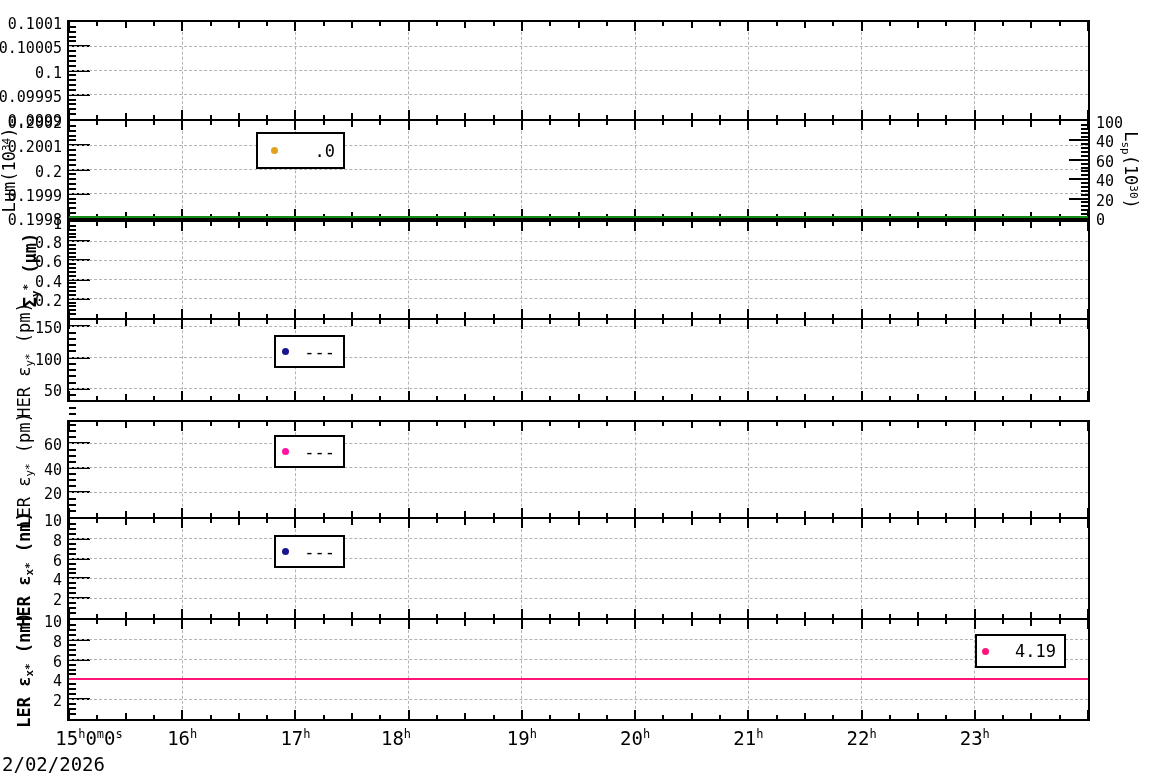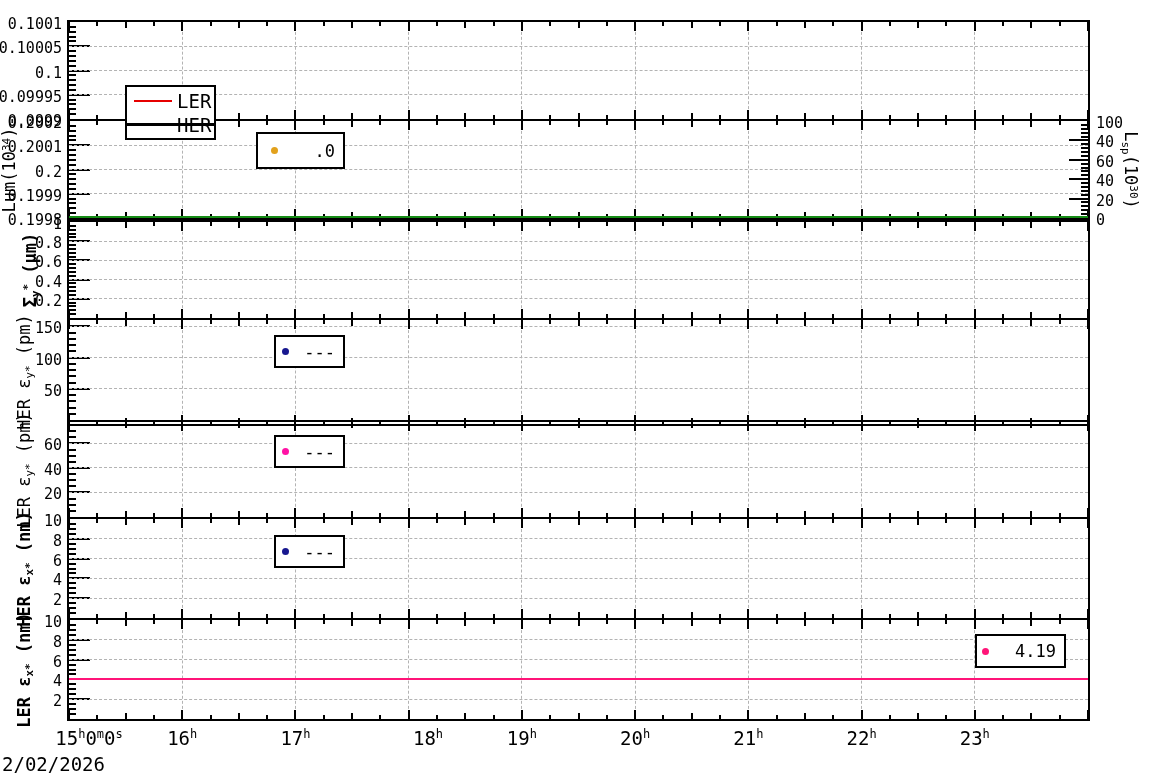--- a/index.html
+++ b/index.html
@@ -413,21 +413,21 @@
         <div class="xtick xhb" style="left: 1018px;"></div>
         <div class="xtick xht" style="left: 1018px;"></div>
       </div>
       <div class="ylab" style="top: -7px;">1</div>
       <div class="ylab" style="top: 12.2px;">0.8</div>
       <div class="ylab" style="top: 31.4px;">0.6</div>
       <div class="ylab" style="top: 50.6px;">0.4</div>
       <div class="ylab" style="top: 69.8px;">0.2</div>
       <div class="yaxis-label bold" style="left: -38px;">Σ<span class="sub">y</span><span class="sup">*</span> (μm)</div>
     </div>
-    <div class="panel" style="left: 67px; top: 318px; width: 1023px; height: 108px;">
+    <div class="panel" style="left: 67px; top: 318px; width: 1023px; height: 84px;">
       <div class="inner">
         <div class="vgrid" style="left: 112.722px;"></div>
         <div class="vgrid" style="left: 225.944px;"></div>
         <div class="vgrid" style="left: 339.167px;"></div>
         <div class="vgrid" style="left: 452.389px;"></div>
         <div class="vgrid" style="left: 565.611px;"></div>
         <div class="vgrid" style="left: 678.833px;"></div>
         <div class="vgrid" style="left: 792.056px;"></div>
         <div class="vgrid" style="left: 905.278px;"></div>
         <div class="ymin" style="top: 92.75px;"></div>
@@ -860,31 +860,20 @@
         <div class="xtick xht" style="left: 1018px;"></div>
         <div class="hline" style="top: 57.519px; background: rgb(255, 20, 120);"></div>
       </div>
       <div class="ylab" style="top: -7px;">10</div>
       <div class="ylab" style="top: 12.8px;">8</div>
       <div class="ylab" style="top: 32.6px;">6</div>
       <div class="ylab" style="top: 52.4px;">4</div>
       <div class="ylab" style="top: 72.2px;">2</div>
       <div class="yaxis-label bold" style="left: -44px;">LER ε<span class="sub">x*</span> (nm)</div>
     </div>
-    <div class="obox" style="left: 125px; top: 85px; width: 91px; height: 55px;">
-      <div class="lrow" style="top: 2px; height: 24px;">
-        <div class="lsample" style="background: rgb(230, 0, 0);"></div>
-        <div class="ltext">LER</div>
-      </div>
-      <div class="lrow" style="top: 26px; height: 24px;">
-        <div class="lsample" style="background: rgb(0, 0, 204);"></div>
-        <div class="ltext">HER</div>
-      </div>
-      <div class="crossline" style="top: 36px;"></div>
-    </div>
     <div class="obox" style="left: 256px; top: 132px; width: 89px; height: 37px;">
       <div class="dot" style="left: 13px; top: 50%; margin-top: -3.5px; background: rgb(226, 161, 28);"></div>
       <div class="rtext">.0</div>
     </div>
     <div class="obox" style="left: 274px; top: 335px; width: 71px; height: 33px;">
       <div class="dot" style="left: 6px; top: 50%; margin-top: -3.5px; background: rgb(23, 23, 143);"></div>
       <div class="rtext">---</div>
     </div>
     <div class="obox" style="left: 274px; top: 435px; width: 71px; height: 33px;">
       <div class="dot" style="left: 6px; top: 50%; margin-top: -3.5px; background: rgb(255, 18, 165);"></div>
@@ -894,19 +883,19 @@
       <div class="dot" style="left: 6px; top: 50%; margin-top: -3.5px; background: rgb(23, 23, 143);"></div>
       <div class="rtext">---</div>
     </div>
     <div class="obox" style="left: 975px; top: 634px; width: 91px; height: 34px;">
       <div class="dot" style="left: 5px; top: 50%; margin-top: -3.5px; background: rgb(255, 20, 120);"></div>
       <div class="rtext">4.19</div>
     </div>
     <div class="xlabel" style="left: 89px; top: 727px;">15<span class="sup2">h</span>0<span class="sup2">m</span>0<span class="sup2">s</span></div>
     <div class="xlabel" style="left: 182.222px; top: 727px;">16<span class="sup2">h</span></div>
     <div class="xlabel" style="left: 295.444px; top: 727px;">17<span class="sup2">h</span></div>
-    <div class="xlabel" style="left: 428px; top: 727px;">18<span class="sup2">h</span></div>
+    <div class="xlabel" style="left: 396px; top: 727px;">18<span class="sup2">h</span></div>
     <div class="xlabel" style="left: 521.889px; top: 727px;">19<span class="sup2">h</span></div>
     <div class="xlabel" style="left: 635.111px; top: 727px;">20<span class="sup2">h</span></div>
     <div class="xlabel" style="left: 748.333px; top: 727px;">21<span class="sup2">h</span></div>
     <div class="xlabel" style="left: 861.556px; top: 727px;">22<span class="sup2">h</span></div>
     <div class="xlabel" style="left: 974.778px; top: 727px;">23<span class="sup2">h</span></div>
   </div>
 
 </body></html>

